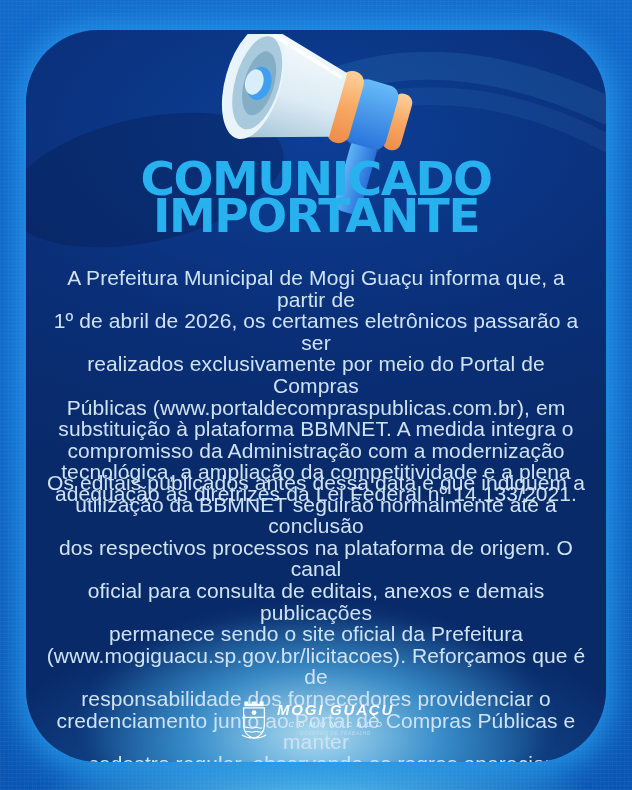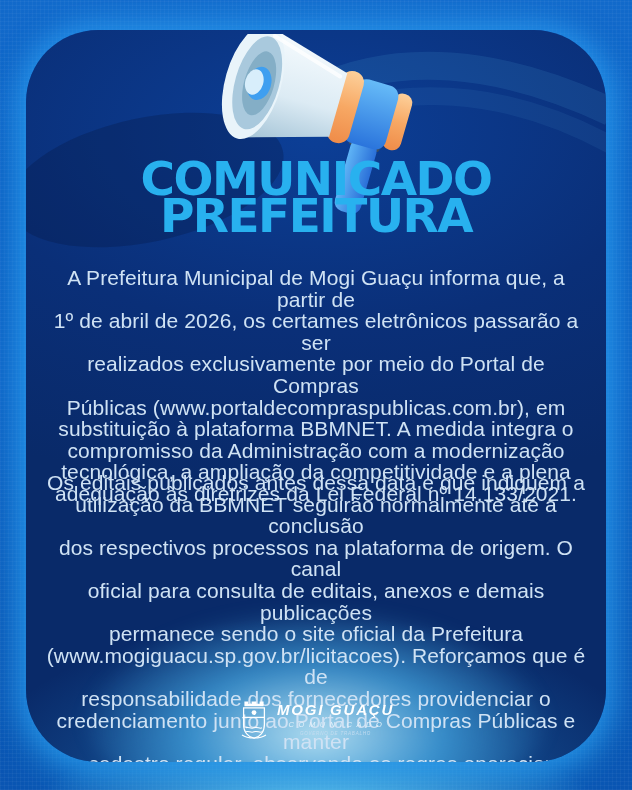--- a/index.html
+++ b/index.html
@@ -97,21 +97,21 @@
         <ellipse cx="56" cy="70" rx="22" ry="48" fill="#a9c9dd"></ellipse>
         <ellipse cx="58" cy="70" rx="15" ry="33" fill="#84aec6"></ellipse>
         <ellipse cx="58" cy="70" rx="12" ry="17" fill="#3f9ff0"></ellipse>
         <ellipse cx="53" cy="70" rx="9" ry="13" fill="#d8eefb"></ellipse>
         <path d="M60,20 L134,41" stroke="rgba(255,255,255,.75)" stroke-width="4" stroke-linecap="round" fill="none"></path>
       </g>
     </svg>
 
     <h1 class="title">
       <span>COMUNICADO</span>
-      <span>PREFEITURA</span>
+      <span>IMPORTANTE</span>
     </h1>
 
     <p class="para para-1">A Prefeitura Municipal de Mogi Guaçu informa que, a partir de
 1º de abril de 2026, os certames eletrônicos passarão a ser
 realizados exclusivamente por meio do Portal de Compras
 Públicas (www.portaldecompraspublicas.com.br), em
 substituição à plataforma BBMNET. A medida integra o
 compromisso da Administração com a modernização
 tecnológica, a ampliação da competitividade e a plena
 adequação às diretrizes da Lei Federal nº 14.133/2021.</p>

